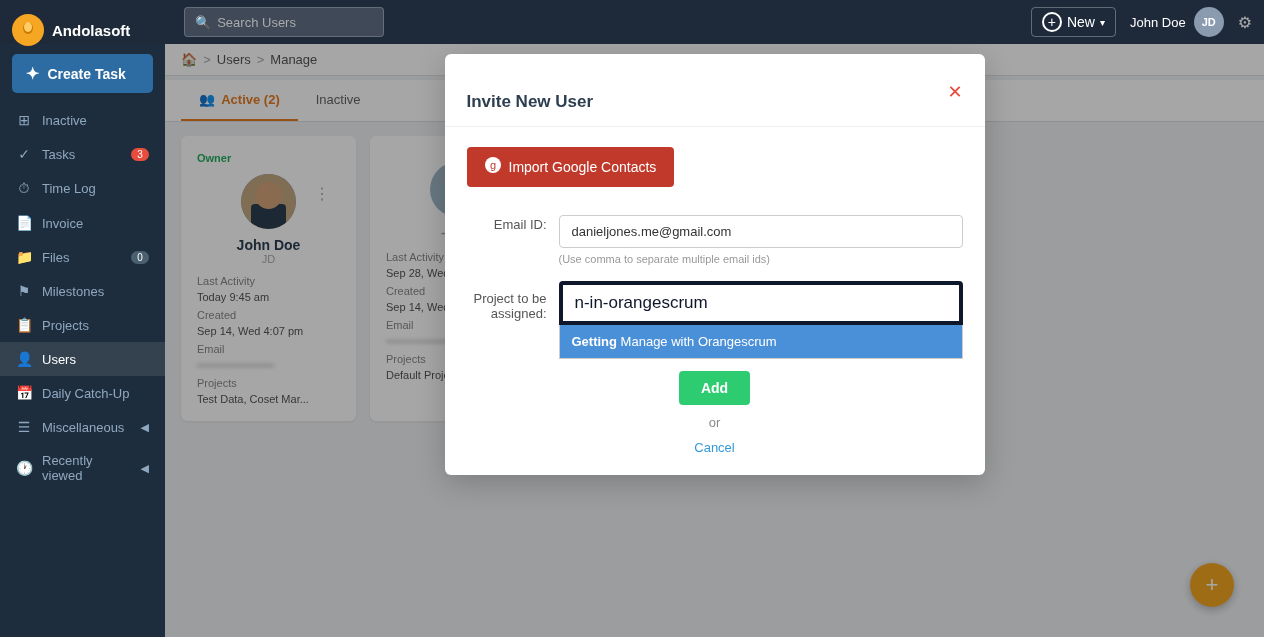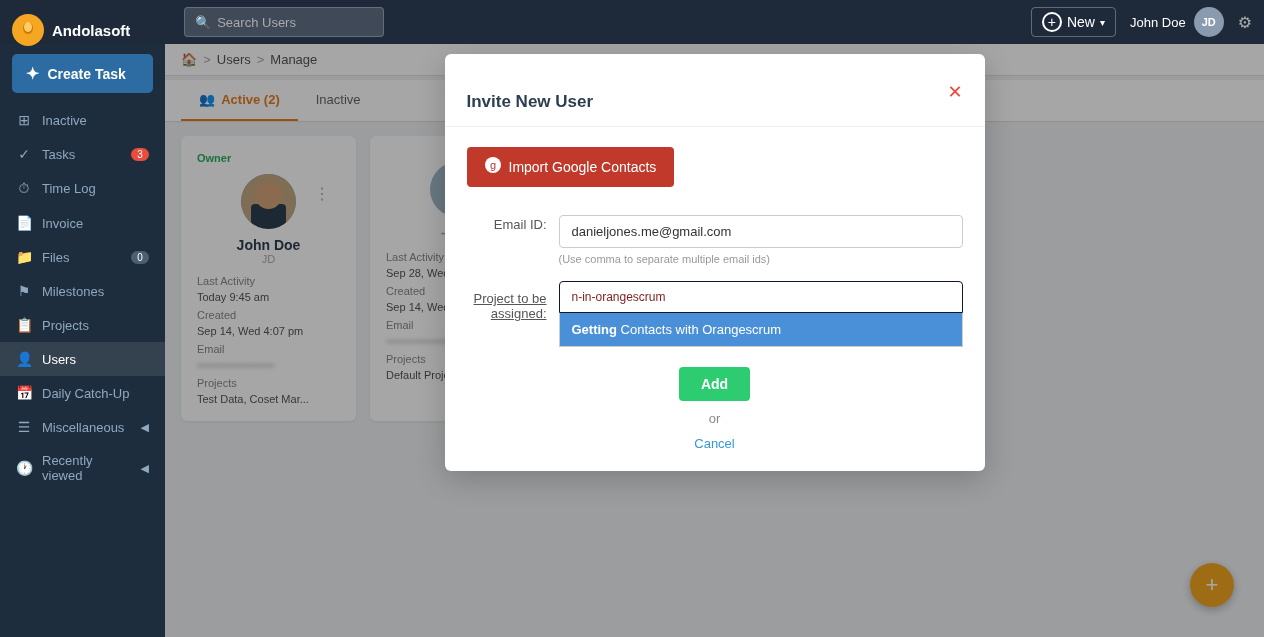--- a/index.html
+++ b/index.html
@@ -405,25 +405,25 @@
     .form-hint {
       font-size: 11px;
       color: #999;
       margin-top: 5px;
     }
     .project-input-wrap {
       position: relative;
     }
     .project-input {
       width: 100%;
-      border: 1px solid #0f172a;
+      border: 4px solid #0f172a;
       border-radius: 4px 4px 0 0;
       padding: 8px 12px;
-      font-size: 12px;
-      color: #7f1d1d;
+      font-size: 17px;
+      color: #0f172a;
       outline: none;
     }
     .dropdown-list {
       position: absolute;
       top: 100%;
       left: 0; right: 0;
       background: #fff;
       border: 1px solid #ccc;
       border-top: none;
       z-index: 200;
@@ -644,28 +644,28 @@
 
           <div class="form-row">
             <div class="form-label">Email ID:</div>
             <div class="form-field-wrap">
               <input type="text" class="form-input" value="danieljones.me@gmail.com" style="">
               <div class="form-hint">(Use comma to separate multiple email ids)</div>
             </div>
           </div>
 
           <div class="form-row">
-            <div class="form-label" style="white-space:pre-line;text-decoration:underline;">Project to be
+            <div class="form-label" style="white-space:pre-line;">Project to be
 assigned:</div>
             <div class="form-field-wrap">
               <div class="project-input-wrap">
                 <input type="text" class="project-input" value="n-in-orangescrum" style="">
                 <div class="dropdown-list">
                   <div class="dropdown-item highlighted">
-                    <span style="font-weight:bold;">Getting</span><span> Contacts with Orangescrum</span>
+                    <span style="font-weight:bold;">Getting</span><span> Manage with Orangescrum</span>
                   </div>
                 </div>
               </div>
             </div>
           </div>
         </div>
 
         <div class="modal-footer">
           <button class="add-btn">Add</button>
           <span class="or-text">or</span>

